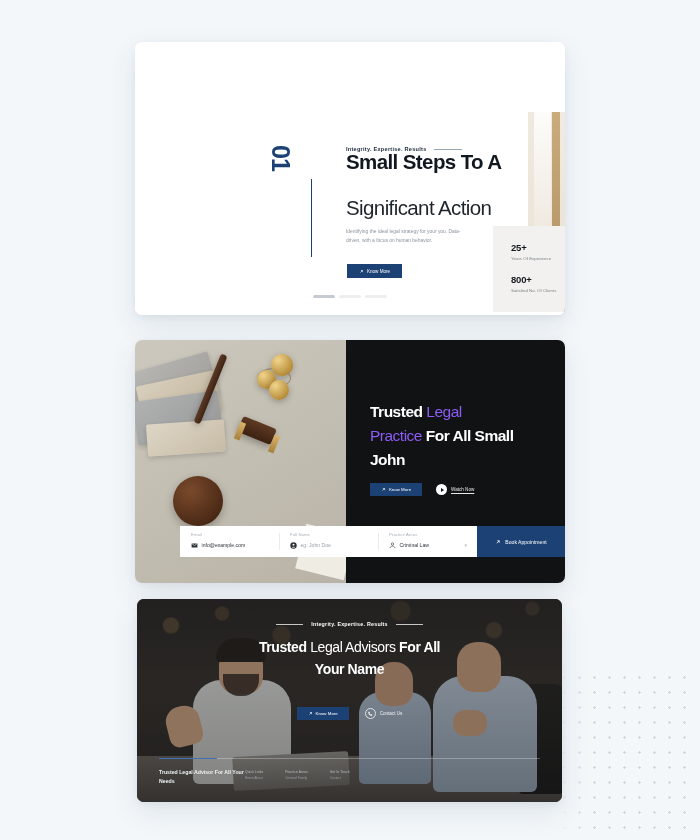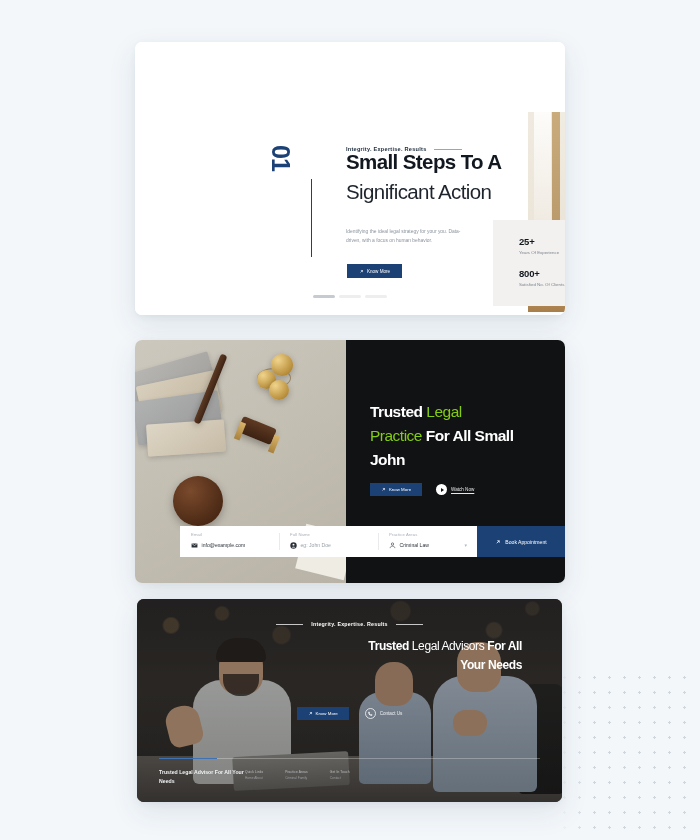--- a/index.html
+++ b/index.html
@@ -50,42 +50,42 @@
   .c1-eyebrow {
     font-size: 5.6px; font-weight: 700; color: #1b2a3a; letter-spacing: .25px;
   }
   .c1-eyeline { width: 28px; height: 1px; background: #9aa6b2; }
   .c1-h1 {
     position: absolute; left: 211px; top: 110px;
     font-size: 20.5px; font-weight: 700; color: #121820; letter-spacing: -.6px;
     line-height: 1.02;
   }
   .c1-h2 {
-    position: absolute; left: 211px; top: 140px;
+    position: absolute; left: 211px; top: 156px;
     font-size: 20.5px; font-weight: 400; color: #1d242c; letter-spacing: -.6px;
     line-height: 1.02;
   }
   .c1-body {
     position: absolute; left: 211px; top: 185px; width: 128px;
     font-size: 4.9px; color: #8a93 9d; color: #8a939d; line-height: 1.85;
   }
   .c1-btn {
     position: absolute; left: 212px; top: 222px;
     width: 55px; height: 14px; background: #1b4175; border: none;
     display: flex; align-items: center; justify-content: center; gap: 3px;
     color: #fff; font-size: 4.6px; font-family: "Liberation Sans", sans-serif;
     cursor: pointer;
   }
   .c1-photo {
     position: absolute; left: 393px; top: 70px; width: 147px; height: 200px;
     overflow: hidden;
   }
   .c1-stats {
-    position: absolute; left: 358px; top: 178px; width: 88px; height: 86px;
-    background: #f2f1ef; padding: 16px 0 0 26px; z-index: 3;
+    position: absolute; left: 358px; top: 184px; width: 88px; height: 86px;
+    background: #f2f1ef; padding: 16px 0 0 18px; z-index: 3;
   }
   .stat-n { font-size: 9.5px; font-weight: 700; color: #14181d; letter-spacing: -.2px; }
   .stat-l { font-size: 4.4px; color: #7d848c; margin-top: 3px; }
   .stat-gap { height: 13px; }
   .c1-dots {
     position: absolute; left: 0; right: 0; bottom: 17px;
     display: flex; justify-content: center; gap: 4px;
   }
   .c1-dot { width: 22px; height: 3px; background: #eceef0; border-radius: 2px; }
   .c1-dot.on { background: #c6cbd1; }
@@ -95,21 +95,21 @@
   .c2-left { position: absolute; left: 0; top: 0; width: 211px; height: 100%; overflow: hidden; }
   .c2-right {
     position: absolute; left: 211px; top: 0; width: 219px; height: 100%;
     background: #111214;
   }
   .c2-title {
     position: absolute; left: 24px; top: 60px; width: 182px;
     font-size: 15.5px; line-height: 1.55; letter-spacing: -.5px; color: #fff;
   }
   .c2-title b { font-weight: 700; }
-  .c2-title span { font-weight: 400; color: #84cc16; }
+  .c2-title span { font-weight: 400; color: #8b5cf6; }
   .c2-actions {
     position: absolute; left: 24px; top: 143px;
     display: flex; align-items: center; gap: 14px;
   }
   .c2-btn {
     width: 52px; height: 13px; background: #1b4175; border: none; color: #fff;
     display: flex; align-items: center; justify-content: center; gap: 3px;
     font-size: 4.4px; font-family: "Liberation Sans", sans-serif; cursor: pointer;
   }
   .c2-watch { display: flex; align-items: center; gap: 4px; cursor: pointer; }
@@ -157,21 +157,21 @@
   .c3-photo { position: absolute; inset: 0; overflow: hidden; }
   .c3-shade { position: absolute; inset: 0; background: rgba(12,16,22,.36); }
   .c3-eyebrow-wrap {
     position: absolute; left: 0; right: 0; top: 22px;
     display: flex; align-items: center; justify-content: center; gap: 8px;
   }
   .c3-eyeline { width: 27px; height: 1px; background: rgba(255,255,255,.75); }
   .c3-eyebrow { font-size: 5.3px; font-weight: 700; color: #fff; letter-spacing: .25px; }
   .c3-title {
     position: absolute; left: 0; right: 0; top: 38px;
-    text-align: right; font-size: 12px; line-height: 1.55; letter-spacing: -.4px;
+    text-align: center; font-size: 14px; line-height: 1.55; letter-spacing: -.4px;
     color: #fff; padding: 0 40px;
   }
   .c3-title b { font-weight: 700; }
   .c3-title span { font-weight: 400; }
   .c3-actions {
     position: absolute; left: 0; right: 0; top: 108px;
     display: flex; align-items: center; justify-content: center; gap: 16px;
   }
   .c3-btn {
     width: 52px; height: 13px; background: #1b4175; border: none; color: #fff;
@@ -503,21 +503,21 @@
     </div>
 
     <div class="c3-eyebrow-wrap">
       <span class="c3-eyeline"></span>
       <span class="c3-eyebrow">Integrity. Expertise. Results</span>
       <span class="c3-eyeline"></span>
     </div>
 
     <div class="c3-title">
       <b>Trusted </b><span>Legal Advisors </span><b>For All</b><br>
-      <b>Your Needs</b>
+      <b>Your Name</b>
     </div>
 
     <div class="c3-actions">
       <button class="c3-btn">
         <svg width="5" height="5" viewBox="0 0 24 24" fill="none" stroke="#fff" stroke-width="3">
           <path d="M7 17 L17 7 M9 7 H17 V15"></path>
         </svg>
         <span>Know More</span>
       </button>
       <div class="c3-contact">

